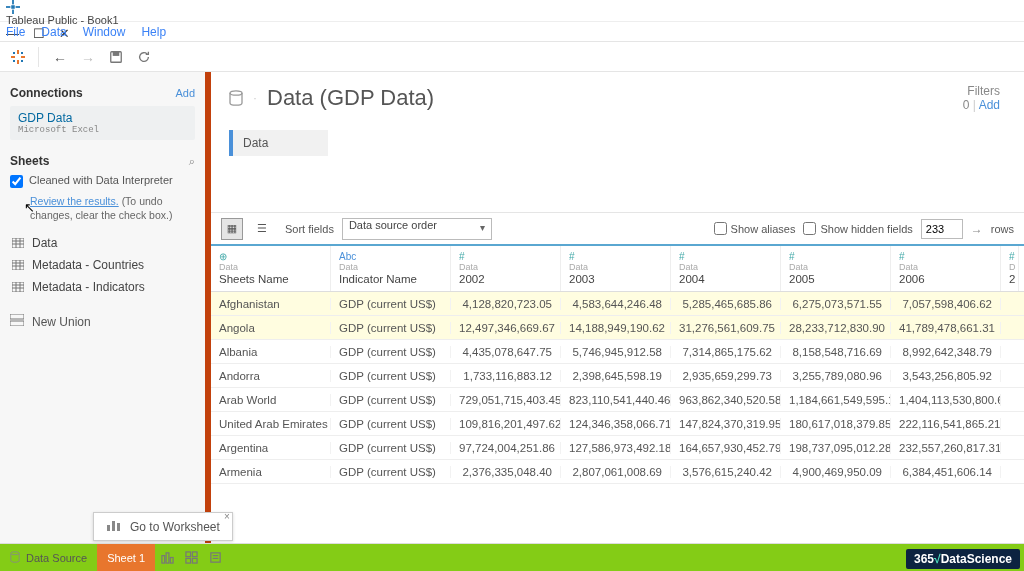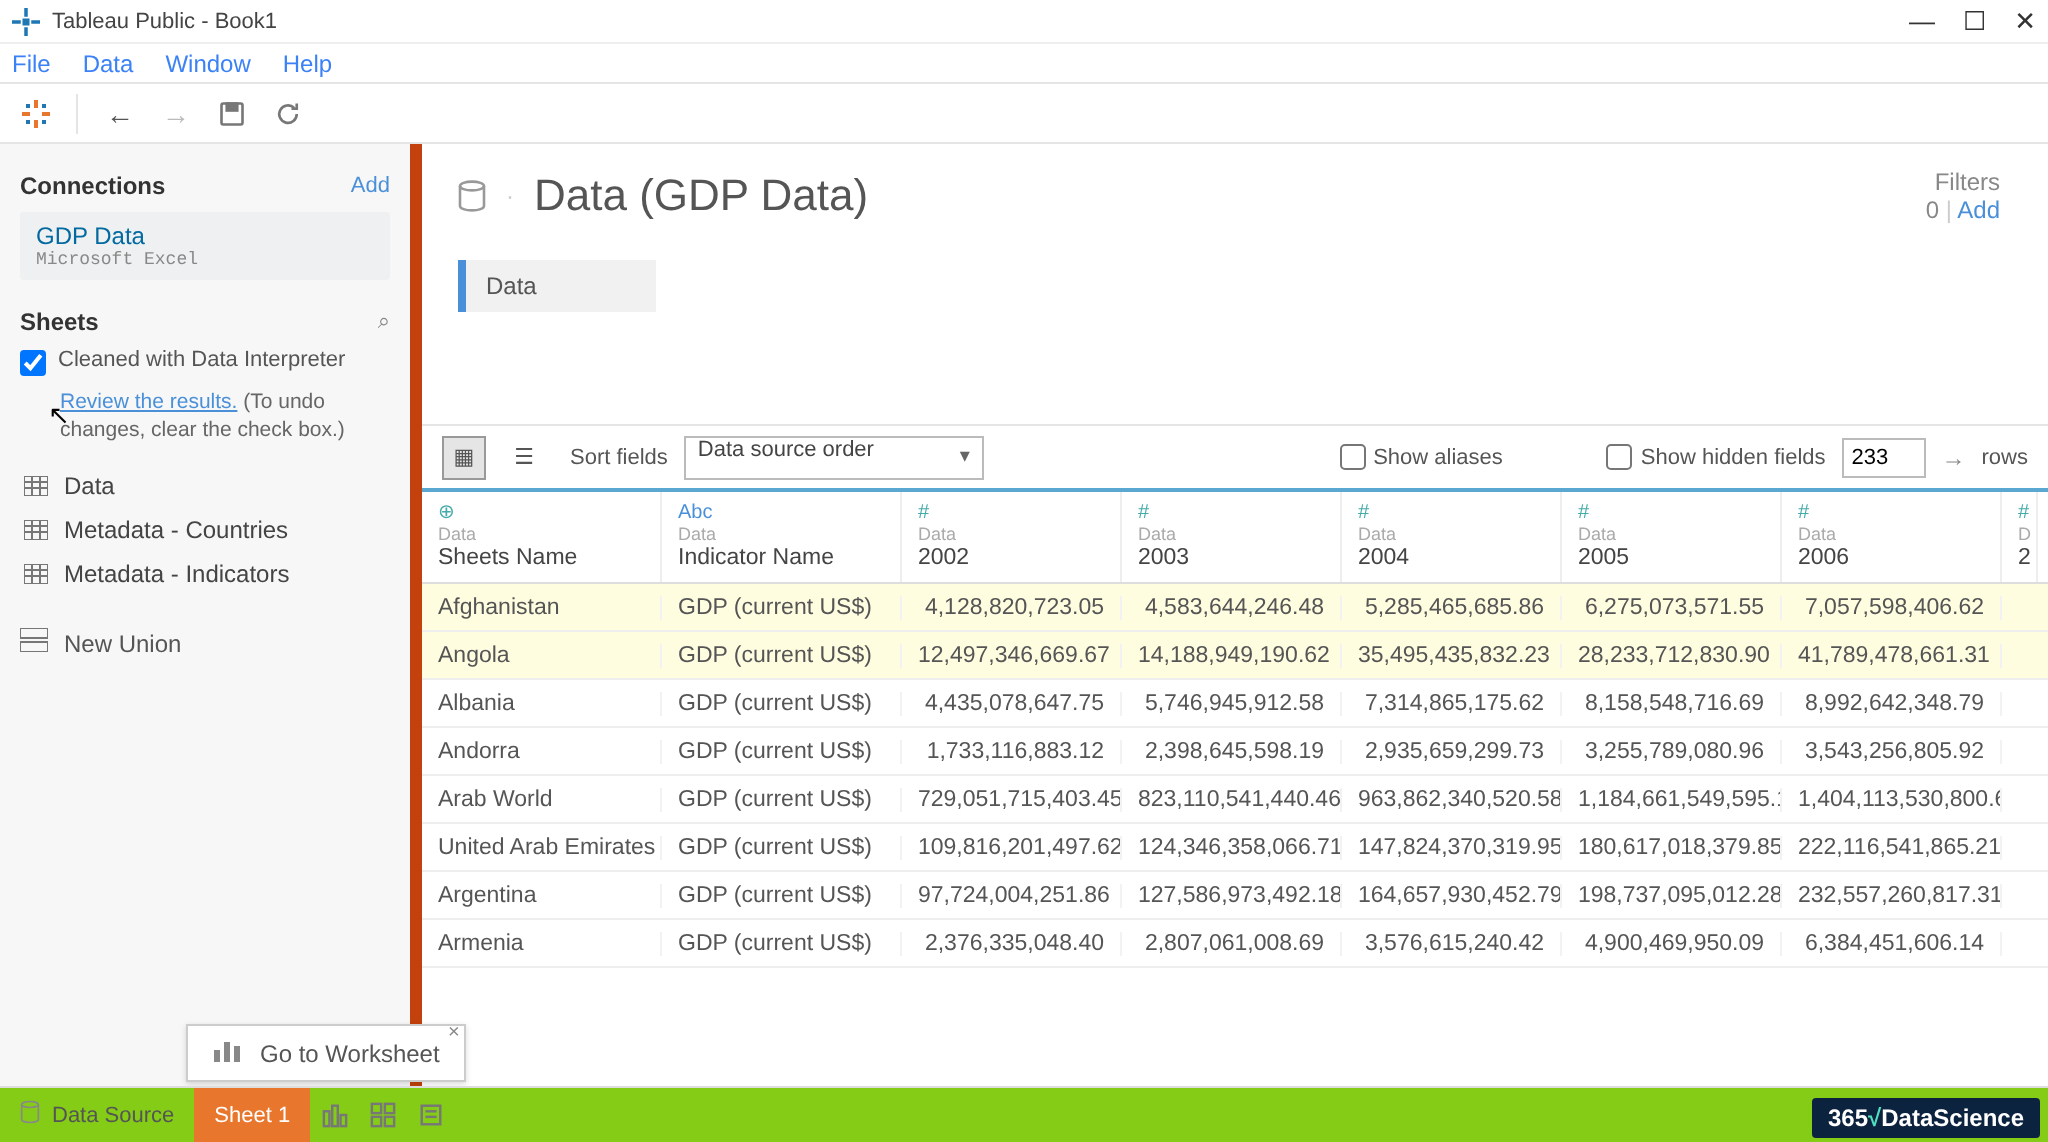--- a/index.html
+++ b/index.html
@@ -1,18 +1,18 @@
 <!DOCTYPE html>
 <html><head>
 <meta charset="utf-8">
 <style>
 * { box-sizing: border-box; margin: 0; padding: 0; font-family: "Segoe UI", Arial, sans-serif; }
 body { width: 1024px; height: 571px; overflow: hidden; background: #fff; font-size: 12px; color: #333; position: relative; }
 
-.titlebar { height: 22px; background: #fff; display: flex; align-items: center; padding: 0 6px; border-bottom: 1px solid #eee; }
+.titlebar { height: 22px; background: #fff; display: flex; padding: 0 6px; border-bottom: 1px solid #eee; flex-direction: column; }
 .titlebar .app-icon { width: 14px; height: 14px; margin-right: 6px; color: #1f77b4; }
 .titlebar .title { flex: 1; font-size: 11px; color: #444; }
 .titlebar .win-controls { display: flex; gap: 14px; }
 .titlebar .win-controls span { font-size: 13px; color: #333; cursor: pointer; }
 
 .menubar { height: 20px; display: flex; align-items: center; gap: 16px; padding: 0 6px; font-size: 12px; color: #3b82f6; border-bottom: 1px solid #e5e5e5; }
 .menubar span { cursor: pointer; }
 
 .toolbar { height: 30px; display: flex; align-items: center; gap: 10px; padding: 0 10px; border-bottom: 1px solid #e5e5e5; }
 .toolbar .tableau-logo { width: 16px; height: 16px; color: #e8762d; }
@@ -48,21 +48,21 @@
 
 .canvas-mid { padding: 18px 18px 10px 18px; min-height: 100px; }
 .table-pill { display: inline-block; border-left: 4px solid #4a90d9; background: #f1f1f1; padding: 6px 60px 6px 10px; font-size: 12px; color: #555; }
 
 .grid-toolbar { height: 34px; border-top: 1px solid #e5e5e5; border-bottom: 2px solid #5aa7d1; display: flex; align-items: center; padding: 0 10px; gap: 8px; }
 .grid-toolbar .view-btn { width: 22px; height: 22px; border: 1px solid #999; display: flex; align-items: center; justify-content: center; font-size: 11px; cursor: pointer; color: #555; }
 .grid-toolbar .view-btn.active { background: #e5e5e5; }
 .grid-toolbar .sort-select { border: 1px solid #bbb; height: 22px; font-size: 11px; padding: 0 20px 0 6px; background: #fff; color: #444; position: relative; width: 150px; }
 .grid-toolbar .sort-select::after { content: "▾"; position: absolute; right: 6px; top: 3px; color: #666; font-size: 10px; }
 .grid-toolbar .spacer { flex: 1; }
-.grid-toolbar .chk-lbl { font-size: 11px; color: #555; display: flex; align-items: center; gap: 4px; margin-left: 44px; }
+.grid-toolbar .chk-lbl { font-size: 11px; color: #555; display: flex; align-items: center; gap: 4px; }
 .grid-toolbar .rows-input { width: 42px; border: 1px solid #bbb; height: 20px; font-size: 11px; padding: 0 4px; text-align: left; }
 .grid-toolbar .rows-lbl { font-size: 11px; color: #555; }
 
 .data-grid { flex: 1; overflow: hidden; position: relative; }
 .grid-head { display: flex; height: 46px; background: #fff; border-bottom: 1px solid #ddd; }
 .grid-head .col { border-right: 1px solid #eee; padding: 4px 8px; display: flex; flex-direction: column; justify-content: center; }
 .grid-head .type-ico { font-size: 10px; color: #4aa; line-height: 1; }
 .grid-head .type-ico.abc { color: #4a90d9; }
 .grid-head .type-ico.globe { color: #4aa; }
 .grid-head .sheet-src { font-size: 9px; color: #aaa; line-height: 1.2; }
@@ -323,21 +323,21 @@
             <div class="cell col-c3 num">4,583,644,246.48</div>
             <div class="cell col-c4 num">5,285,465,685.86</div>
             <div class="cell col-c5 num">6,275,073,571.55</div>
             <div class="cell col-c6 num">7,057,598,406.62</div>
           </div>
           <div class="row hl">
             <div class="cell col-c0">Angola</div>
             <div class="cell col-c1">GDP (current US$)</div>
             <div class="cell col-c2 num">12,497,346,669.67</div>
             <div class="cell col-c3 num">14,188,949,190.62</div>
-            <div class="cell col-c4 num">35,495,435,832.23</div>
+            <div class="cell col-c4 num">31,276,561,609.75</div>
             <div class="cell col-c5 num">28,233,712,830.90</div>
             <div class="cell col-c6 num">41,789,478,661.31</div>
           </div>
           <div class="row">
             <div class="cell col-c0">Albania</div>
             <div class="cell col-c1">GDP (current US$)</div>
             <div class="cell col-c2 num">4,435,078,647.75</div>
             <div class="cell col-c3 num">5,746,945,912.58</div>
             <div class="cell col-c4 num">7,314,865,175.62</div>
             <div class="cell col-c5 num">8,158,548,716.69</div>

